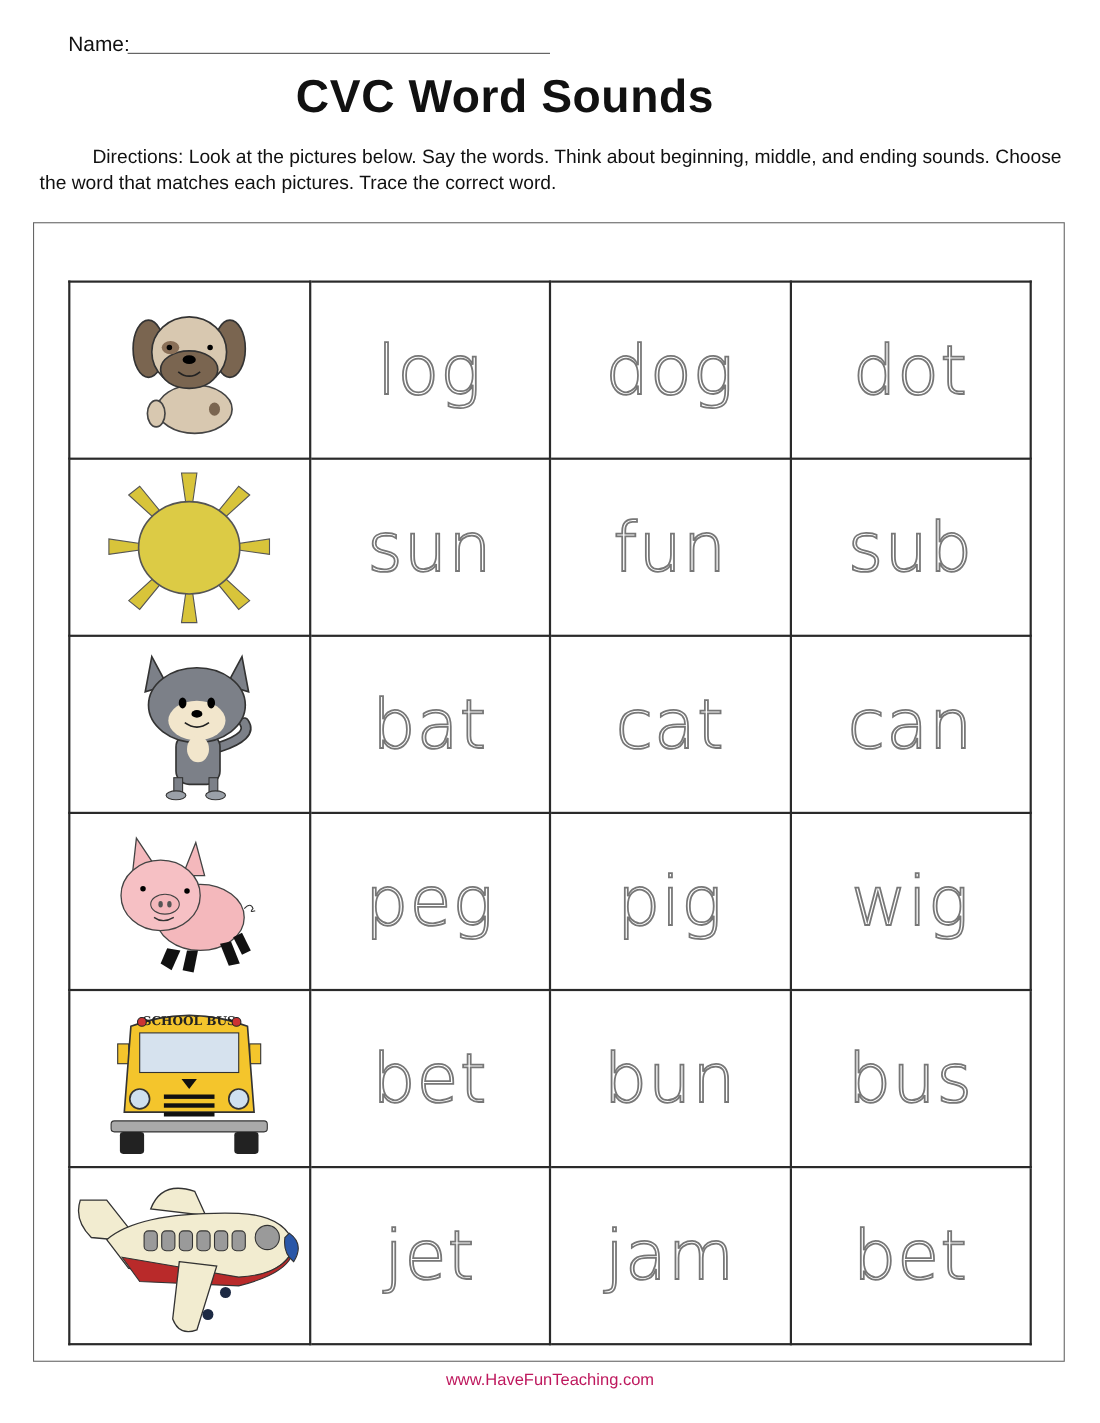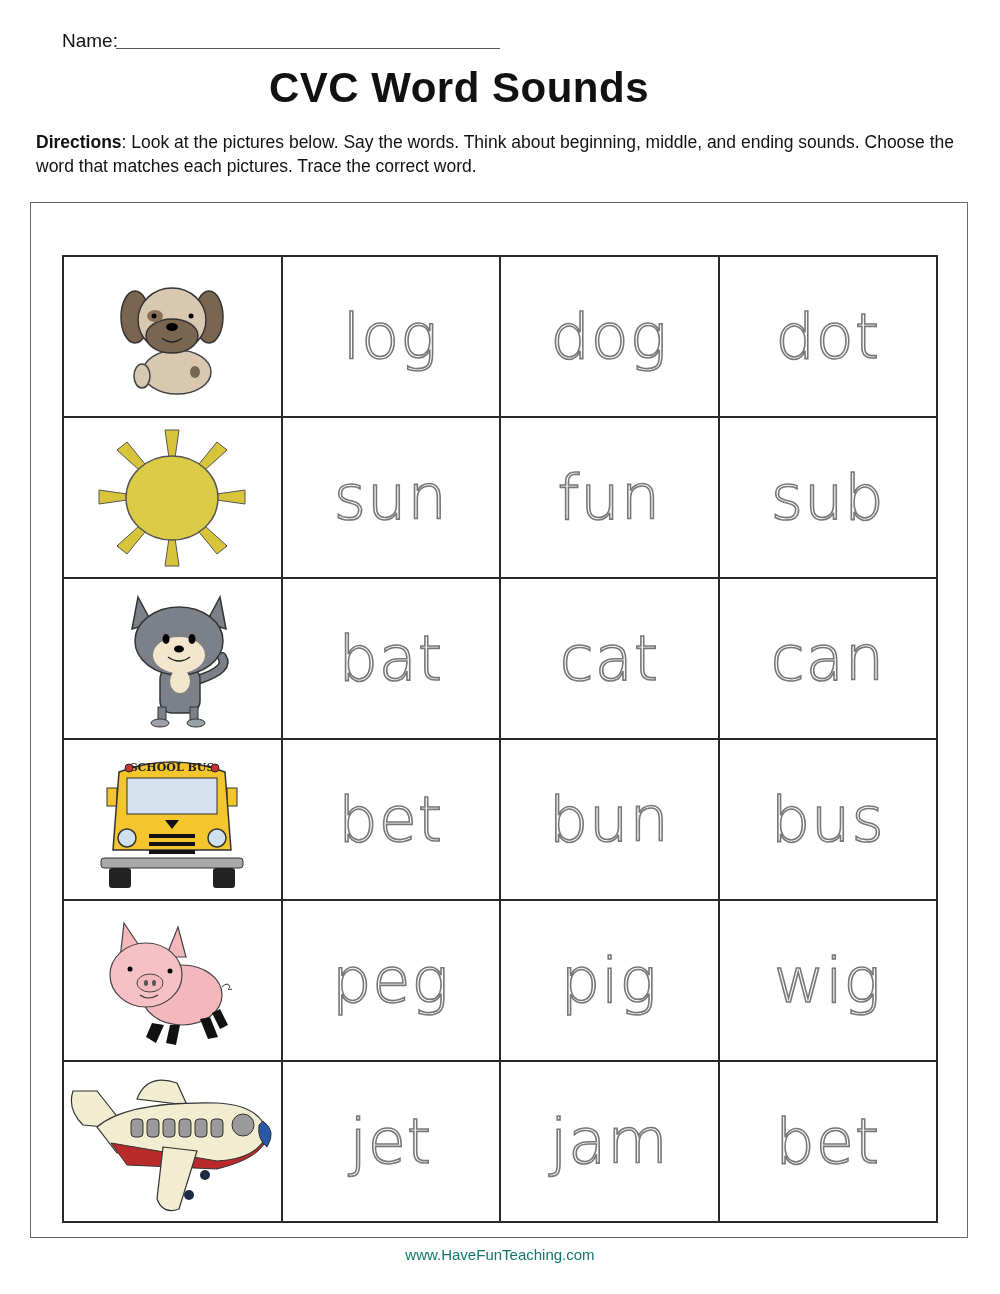--- a/index.html
+++ b/index.html
@@ -1,26 +1,26 @@
 <!DOCTYPE html>
 <html><head>
 <meta charset="utf-8">
 <style>
   html, body { margin: 0; padding: 0; background: #ffffff; }
   body { width: 1000px; height: 1294px; position: relative; font-family: "Liberation Sans", sans-serif; color: #111; overflow: hidden; }
   .name-row { position: absolute; left: 36px; top: 30px; font-size: 19px; display: flex; align-items: flex-end; margin-left: 26px; }
   .name-line { position: absolute; left: 116px; top: 48px; width: 384px; height: 0; border-top: 1.5px solid #555; }
   .title { position: absolute; left: 0; top: 64px; width: 918px; text-align: center; font-size: 42px; font-weight: bold; letter-spacing: 0.5px; }
   .directions { position: absolute; left: 36px; top: 130px; width: 940px; font-size: 17.5px; line-height: 24px; }
-  .directions b { font-weight: bold; }
+  .directions b { font-weight: normal; margin-left: 48px; }
   .frame { position: absolute; left: 30px; top: 202px; width: 938px; height: 1036px; border: 1.5px solid #666; box-sizing: border-box; }
   .grid { position: absolute; left: 62px; top: 255px; width: 876px; height: 958px; border-collapse: collapse; }
   .grid td { border: 2px solid #2a2a2a; width: 25%; height: 159px; text-align: center; vertical-align: middle; padding: 0; }
   .word { font-family: "DejaVu Sans", sans-serif; font-weight: 200; font-size: 62px; color: transparent; -webkit-text-stroke: 1.6px #777; letter-spacing: 1px; }
-  .footer { position: absolute; left: 0; top: 1246px; width: 1000px; text-align: center; font-size: 15px; color: #0f766e; }
+  .footer { position: absolute; left: 0; top: 1246px; width: 1000px; text-align: center; font-size: 15px; color: #be185d; }
   svg { display: block; margin: 0 auto; }
 </style>
 </head>
 <body>
 
 <div class="name-row">Name:</div>
 <div class="name-line"></div>
 
 <div class="title">CVC Word Sounds</div>
 
@@ -91,20 +91,44 @@
         <path d="M66 68 Q77 76 88 68" stroke="#222" stroke-width="1.5" fill="none"></path>
         <ellipse cx="78" cy="92" rx="10" ry="12" fill="#f2e6cc"></ellipse>
       </svg>
     </td>
     <td><span class="word">bat</span></td>
     <td><span class="word">cat</span></td>
     <td><span class="word">can</span></td>
   </tr>
   <tr>
     <td>
+      <svg width="140" height="136" viewBox="0 0 140 136">
+        <ellipse cx="80" cy="82" rx="40" ry="30" fill="#f4b8bc" stroke="#444" stroke-width="1.2"></ellipse>
+        <polygon points="50,110 62,112 54,130 44,124" fill="#111"></polygon>
+        <polygon points="68,112 78,112 74,132 64,130" fill="#111"></polygon>
+        <polygon points="98,106 108,104 116,124 106,126" fill="#111"></polygon>
+        <polygon points="110,100 118,96 126,112 118,116" fill="#111"></polygon>
+        <path d="M120 74 q6 -6 8 0 q-4 4 2 2" stroke="#333" fill="none"></path>
+        <polygon points="22,10 42,40 18,46" fill="#f4b8bc" stroke="#444" stroke-width="1.2"></polygon>
+        <polygon points="76,14 64,44 84,44" fill="#f4b8bc" stroke="#444" stroke-width="1.2"></polygon>
+        <ellipse cx="44" cy="62" rx="36" ry="32" fill="#f6c0c4" stroke="#444" stroke-width="1.2"></ellipse>
+        <ellipse cx="48" cy="70" rx="13" ry="9" fill="#f4b8bc" stroke="#444"></ellipse>
+        <ellipse cx="44" cy="70" rx="2" ry="3" fill="#555"></ellipse>
+        <ellipse cx="52" cy="70" rx="2" ry="3" fill="#555"></ellipse>
+        <circle cx="28" cy="56" r="2.5" fill="#000"></circle>
+        <circle cx="68" cy="58" r="2.5" fill="#000"></circle>
+        <path d="M38 82 Q46 88 56 82" stroke="#333" stroke-width="1.2" fill="none"></path>
+      </svg>
+    </td>
+    <td><span class="word">peg</span></td>
+    <td><span class="word">pig</span></td>
+    <td><span class="word">wig</span></td>
+  </tr>
+  <tr>
+    <td>
       <svg width="146" height="140" viewBox="0 0 146 140">
         <rect x="8" y="38" width="10" height="18" fill="#f4c52c" stroke="#333"></rect>
         <rect x="128" y="38" width="10" height="18" fill="#f4c52c" stroke="#333"></rect>
         <path d="M20 22 Q73 2 126 22 L132 100 L14 100 Z" fill="#f4c52c" stroke="#333" stroke-width="1.5"></path>
         <text x="73" y="21" text-anchor="middle" font-family="DejaVu Serif, serif" font-weight="bold" font-size="11" fill="#222">SCHOOL BUS</text>
         <circle cx="30" cy="18" r="4" fill="#c33" stroke="#222"></circle>
         <circle cx="116" cy="18" r="4" fill="#c33" stroke="#222"></circle>
         <rect x="28" y="28" width="90" height="36" fill="#d6e2ee" stroke="#333"></rect>
         <polygon points="66,70 80,70 73,79" fill="#111"></polygon>
         <rect x="50" y="84" width="46" height="4" fill="#111"></rect>
@@ -113,44 +137,20 @@
         <circle cx="28" cy="88" r="9" fill="#cfe0ef" stroke="#333" stroke-width="1.5"></circle>
         <circle cx="118" cy="88" r="9" fill="#cfe0ef" stroke="#333" stroke-width="1.5"></circle>
         <rect x="2" y="108" width="142" height="10" rx="3" fill="#a9a9a9" stroke="#333"></rect>
         <rect x="10" y="118" width="22" height="20" rx="3" fill="#222"></rect>
         <rect x="114" y="118" width="22" height="20" rx="3" fill="#222"></rect>
       </svg>
     </td>
     <td><span class="word">bet</span></td>
     <td><span class="word">bun</span></td>
     <td><span class="word">bus</span></td>
-  </tr>
-  <tr>
-    <td>
-      <svg width="140" height="136" viewBox="0 0 140 136">
-        <ellipse cx="80" cy="82" rx="40" ry="30" fill="#f4b8bc" stroke="#444" stroke-width="1.2"></ellipse>
-        <polygon points="50,110 62,112 54,130 44,124" fill="#111"></polygon>
-        <polygon points="68,112 78,112 74,132 64,130" fill="#111"></polygon>
-        <polygon points="98,106 108,104 116,124 106,126" fill="#111"></polygon>
-        <polygon points="110,100 118,96 126,112 118,116" fill="#111"></polygon>
-        <path d="M120 74 q6 -6 8 0 q-4 4 2 2" stroke="#333" fill="none"></path>
-        <polygon points="22,10 42,40 18,46" fill="#f4b8bc" stroke="#444" stroke-width="1.2"></polygon>
-        <polygon points="76,14 64,44 84,44" fill="#f4b8bc" stroke="#444" stroke-width="1.2"></polygon>
-        <ellipse cx="44" cy="62" rx="36" ry="32" fill="#f6c0c4" stroke="#444" stroke-width="1.2"></ellipse>
-        <ellipse cx="48" cy="70" rx="13" ry="9" fill="#f4b8bc" stroke="#444"></ellipse>
-        <ellipse cx="44" cy="70" rx="2" ry="3" fill="#555"></ellipse>
-        <ellipse cx="52" cy="70" rx="2" ry="3" fill="#555"></ellipse>
-        <circle cx="28" cy="56" r="2.5" fill="#000"></circle>
-        <circle cx="68" cy="58" r="2.5" fill="#000"></circle>
-        <path d="M38 82 Q46 88 56 82" stroke="#333" stroke-width="1.2" fill="none"></path>
-      </svg>
-    </td>
-    <td><span class="word">peg</span></td>
-    <td><span class="word">pig</span></td>
-    <td><span class="word">wig</span></td>
   </tr>
   <tr>
     <td>
       <svg width="210" height="146" viewBox="0 0 210 146">
         <path d="M70 30 Q80 4 110 14 L120 36 Z" fill="#f2ecd0" stroke="#333" stroke-width="1.2"></path>
         <path d="M6 22 Q0 40 16 56 L60 60 L30 22 Z" fill="#f2ecd0" stroke="#333" stroke-width="1.2"></path>
         <path d="M30 58 Q60 32 150 34 Q192 36 200 62 Q196 88 150 94 L50 84 Z" fill="#f2ecd0" stroke="#333" stroke-width="1.2"></path>
         <path d="M44 74 L150 92 Q190 90 200 66 Q198 88 150 100 L60 96 Z" fill="#b92a2a" stroke="#333"></path>
         <path d="M196 52 Q210 62 200 78 Q190 70 192 56 Z" fill="#2a57a8" stroke="#333"></path>
         <g fill="#9a9a9a" stroke="#333">

